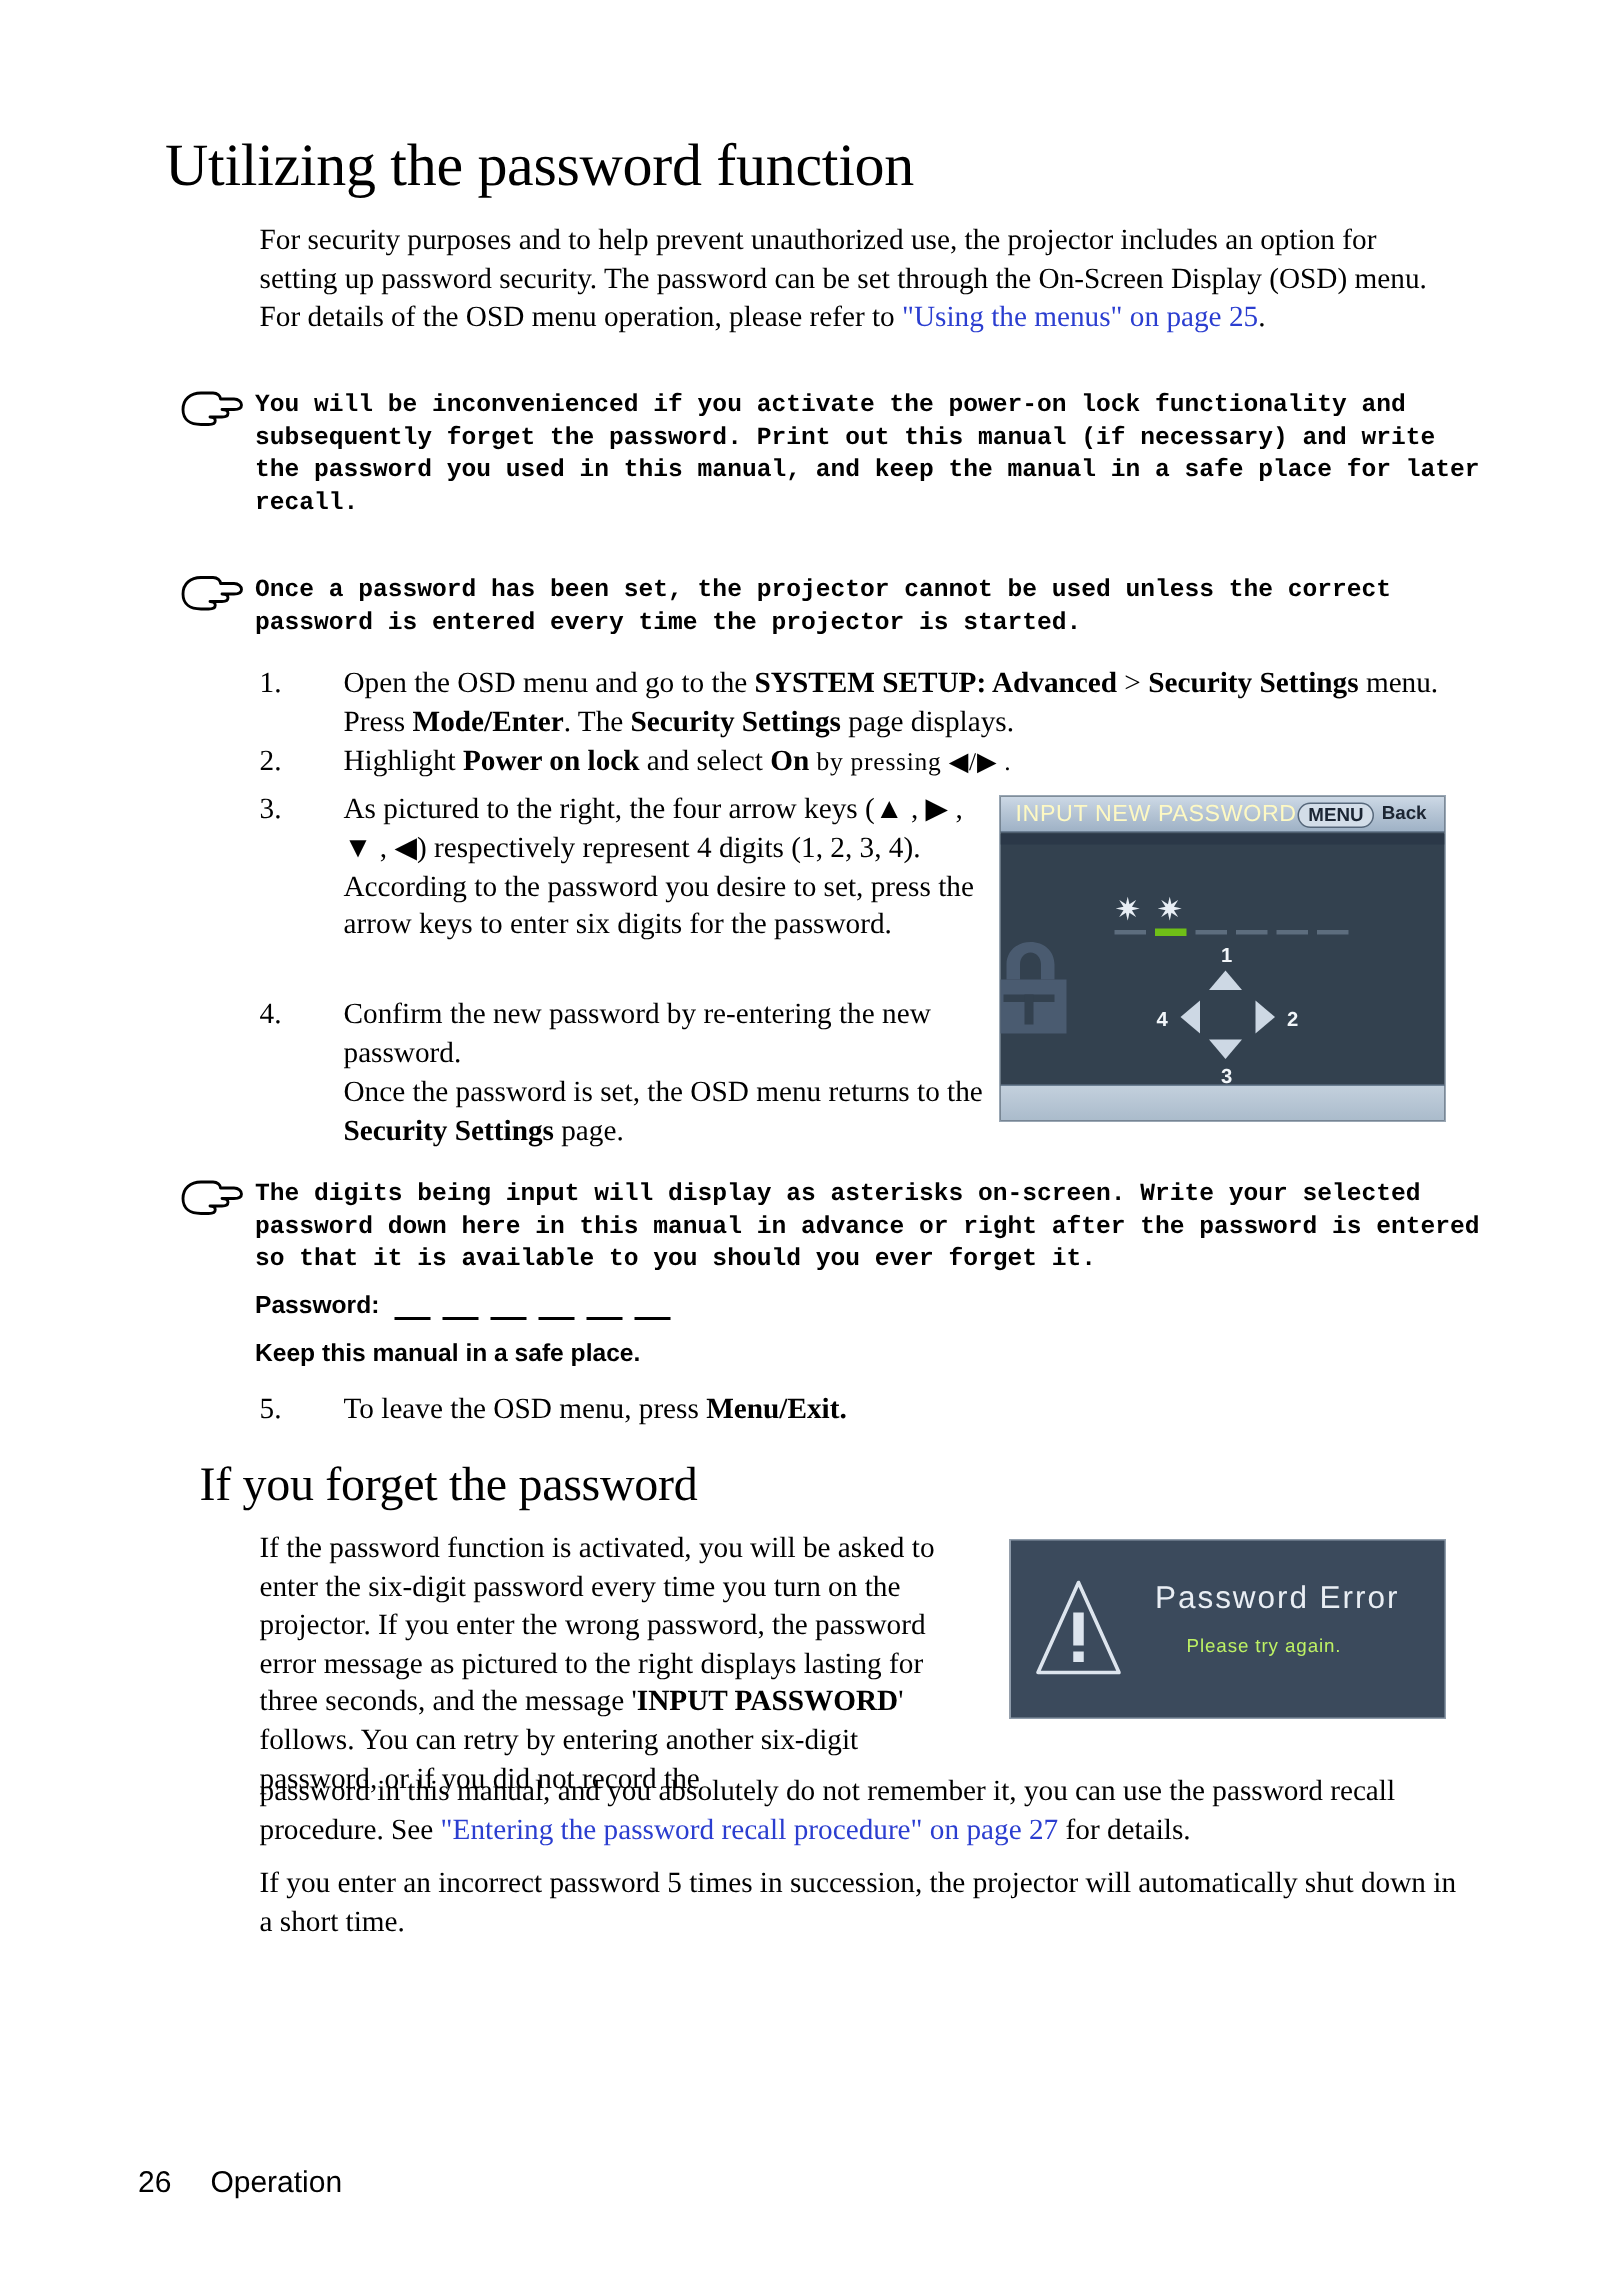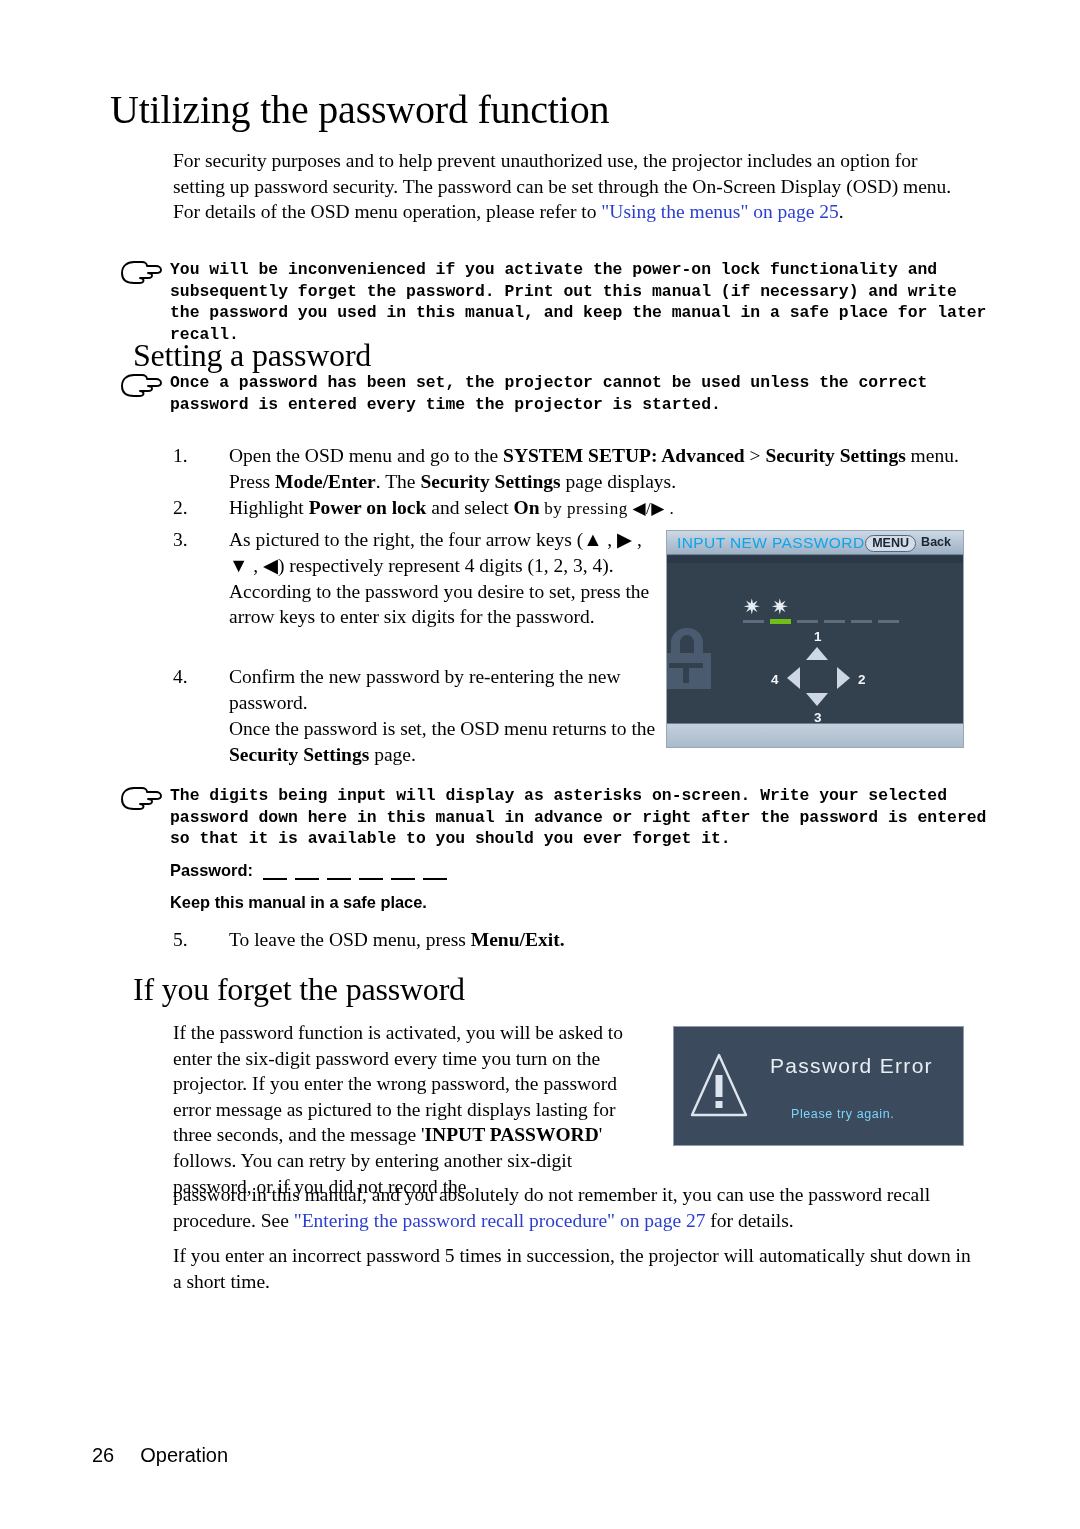--- a/index.html
+++ b/index.html
@@ -75,21 +75,21 @@
     left: 0;
     top: 1px;
     width: 46px;
     height: 26px;
   }
   .note .note-body {
     margin-left: 52px;
     display: block;
   }
   #note-1 { left: 118px; top: 259px; width: 870px; }
-  #note-2 { left: 118px; top: 372px; width: 870px; }
+  #note-2 { left: 118px; top: 382px; width: 870px; }
   #note-3 { left: 118px; top: 785px; width: 870px; }
 
   
   .step {
     position: absolute;
     font-size: 19.5px;
     line-height: 25.8px;
     font-family: "Liberation Serif", serif;
   }
   .step .num {
@@ -173,21 +173,21 @@
     height: 24px;
     background: linear-gradient(to bottom, #cdd9e6 0%, #b7c6d6 45%, #9fb2c6 100%);
     border-bottom: 1px solid #6c7f93;
     box-sizing: border-box;
   }
   #osd-input .titlebar-text {
     position: absolute;
     left: 10px;
     top: 3px;
     font-size: 15.5px;
-    color: #0ea5e9;
+    color: #fef9c3;
     letter-spacing: 0.4px;
     white-space: nowrap;
   }
   #osd-input .underbar {
     position: absolute;
     left: 0; top: 25px;
     width: 100%;
     height: 7px;
     background: #2b3848;
   }
@@ -298,23 +298,23 @@
     left: 96px;
     top: 27px;
     font-size: 21px;
     color: #e9eef4;
     letter-spacing: 1.3px;
     white-space: nowrap;
   }
   #osd-error .err-sub {
     position: absolute;
     left: 117px;
-    top: 80px;
+    top: 63px;
     font-size: 12.5px;
-    color: #7dd3fc;
+    color: #bef264;
     letter-spacing: 0.6px;
     white-space: nowrap;
   }
 
   
   #para-forget {
     left: 173px;
     top: 1020px;
     width: 482px;
   }
@@ -354,21 +354,20 @@
 
   <div class="note" id="note-1">
     <span class="hand">
       <svg width="46" height="26" viewBox="0 0 46 26">
         <path d="M4 13 C4 6, 9 2, 16 2 L24 2 C27 2, 29 4, 29 6 L38 6 C41 6, 43 8, 43 10 C43 12, 41 13, 38 13 L30 13 C33 13, 34 14, 34 15.5 C34 17, 32.5 18, 30 18 L22 18 C24.5 18, 25.5 19, 25.5 20.5 C25.5 22, 24 23, 21 23 L16 23 C9 23, 4 20, 4 13 Z" fill="none" stroke="#000" stroke-width="1.9" stroke-linejoin="round"></path>
       </svg>
     </span>
     <span class="note-body">You will be inconvenienced if you activate the power-on lock functionality and subsequently forget the password. Print out this manual (if necessary) and write the password you used in this manual, and keep the manual in a safe place for later recall.</span>
   </div>
 
-  <div class="h2" id="h2-setting">Setting a password</div>
 
   <div class="note" id="note-2">
     <span class="hand">
       <svg width="46" height="26" viewBox="0 0 46 26">
         <path d="M4 13 C4 6, 9 2, 16 2 L24 2 C27 2, 29 4, 29 6 L38 6 C41 6, 43 8, 43 10 C43 12, 41 13, 38 13 L30 13 C33 13, 34 14, 34 15.5 C34 17, 32.5 18, 30 18 L22 18 C24.5 18, 25.5 19, 25.5 20.5 C25.5 22, 24 23, 21 23 L16 23 C9 23, 4 20, 4 13 Z" fill="none" stroke="#000" stroke-width="1.9" stroke-linejoin="round"></path>
       </svg>
     </span>
     <span class="note-body">Once a password has been set, the projector cannot be used unless the correct password is entered every time the projector is started.</span>
   </div>
 

